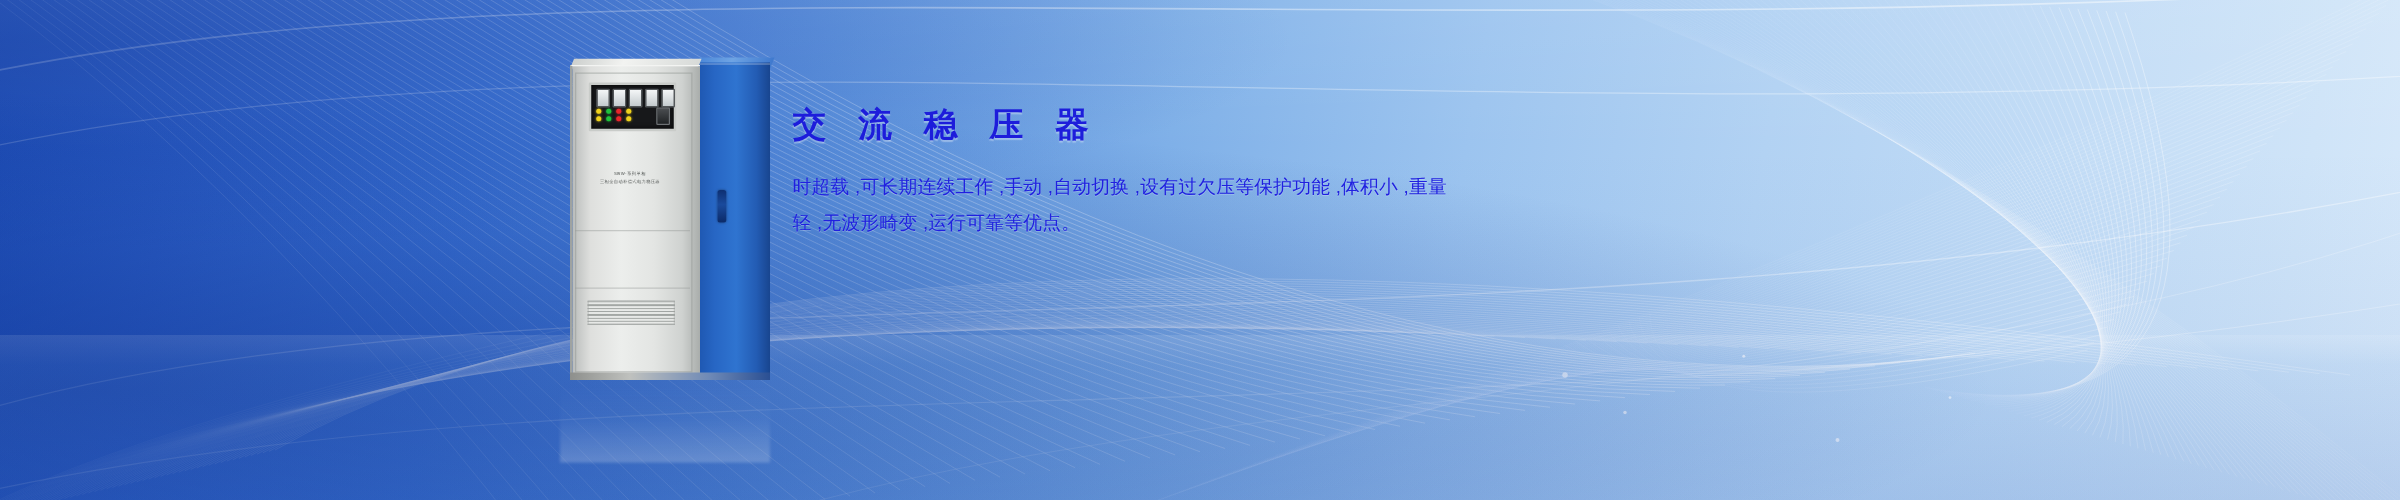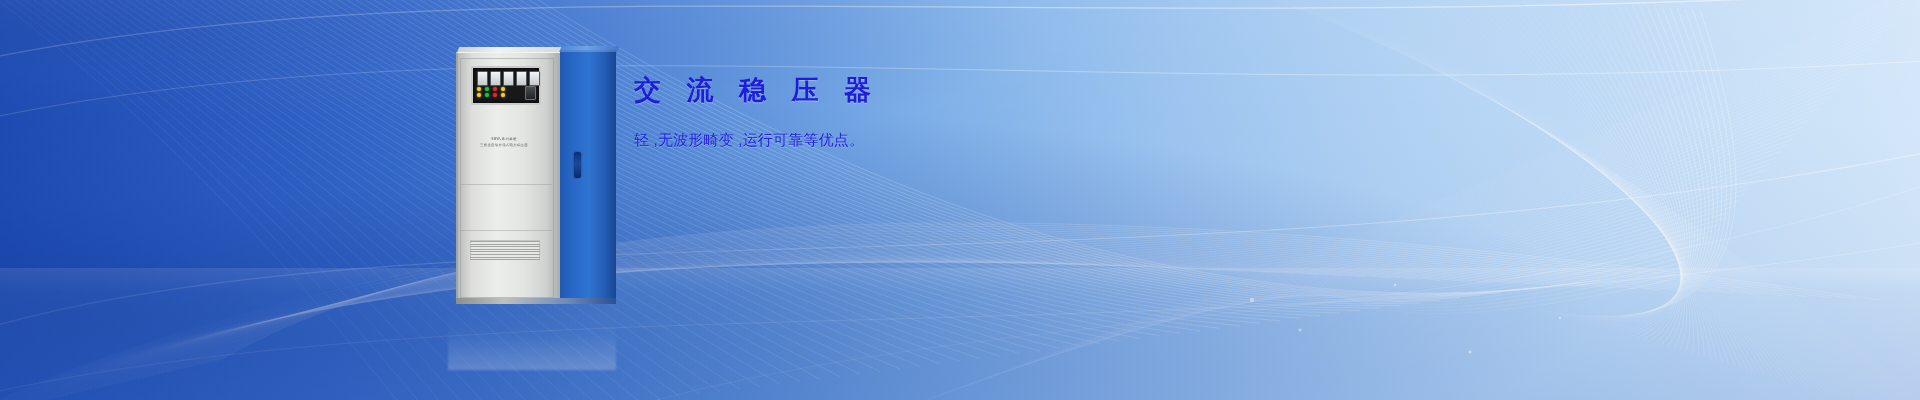--- a/index.html
+++ b/index.html
@@ -103,21 +103,21 @@
     position:absolute;left:8px;top:254px;width:160px;height:6px;
     background:linear-gradient(90deg,#8d8f8c,#bfc1be 30%,#6e89b6 70%,#2a4f93);
   }
   .reflection{
     position:absolute;left:448px;top:306px;width:168px;height:64px;
     background:linear-gradient(180deg,rgba(225,232,240,0.45),rgba(150,185,225,0.10) 55%,rgba(120,165,215,0) 100%);
     transform:scaleY(-1);filter:blur(1.2px);opacity:0.55;
   }
 
   
-  .textblock{position:absolute;left:634px;top:70px;width:540px;}
+  .textblock{position:absolute;left:634px;top:80px;width:540px;}
   .headline{
     font-size:27px;font-weight:700;color:#1d1ddb;letter-spacing:9px;
     line-height:40px;white-space:nowrap;
     text-shadow:0 1px 1px rgba(255,255,255,0.35);
   }
   .desc{
     margin-top:15px;font-size:15px;color:#2020e0;line-height:29px;
     letter-spacing:0.2px;font-weight:400;width:520px;
     text-shadow:0 1px 0 rgba(255,255,255,0.22);
   }
@@ -443,17 +443,18 @@
     <div class="seamline" style="top:140px"></div>
     <div class="seamline" style="top:186px"></div>
     <div class="louvers"></div>
     <div class="base"></div>
   </div>
   <div class="reflection"></div>
 
   <div class="textblock">
     <div class="headline">交 流 稳 压 器</div>
     <div class="desc">
+      <p>时超载 ,可长期连续工作 ,手动 ,自动切换 ,设有过欠压等保护功能 ,体积小 ,重量</p>
       <p>轻 ,无波形畸变 ,运行可靠等优点。</p>
     </div>
   </div>
 
 </div>
 
 </body></html>

